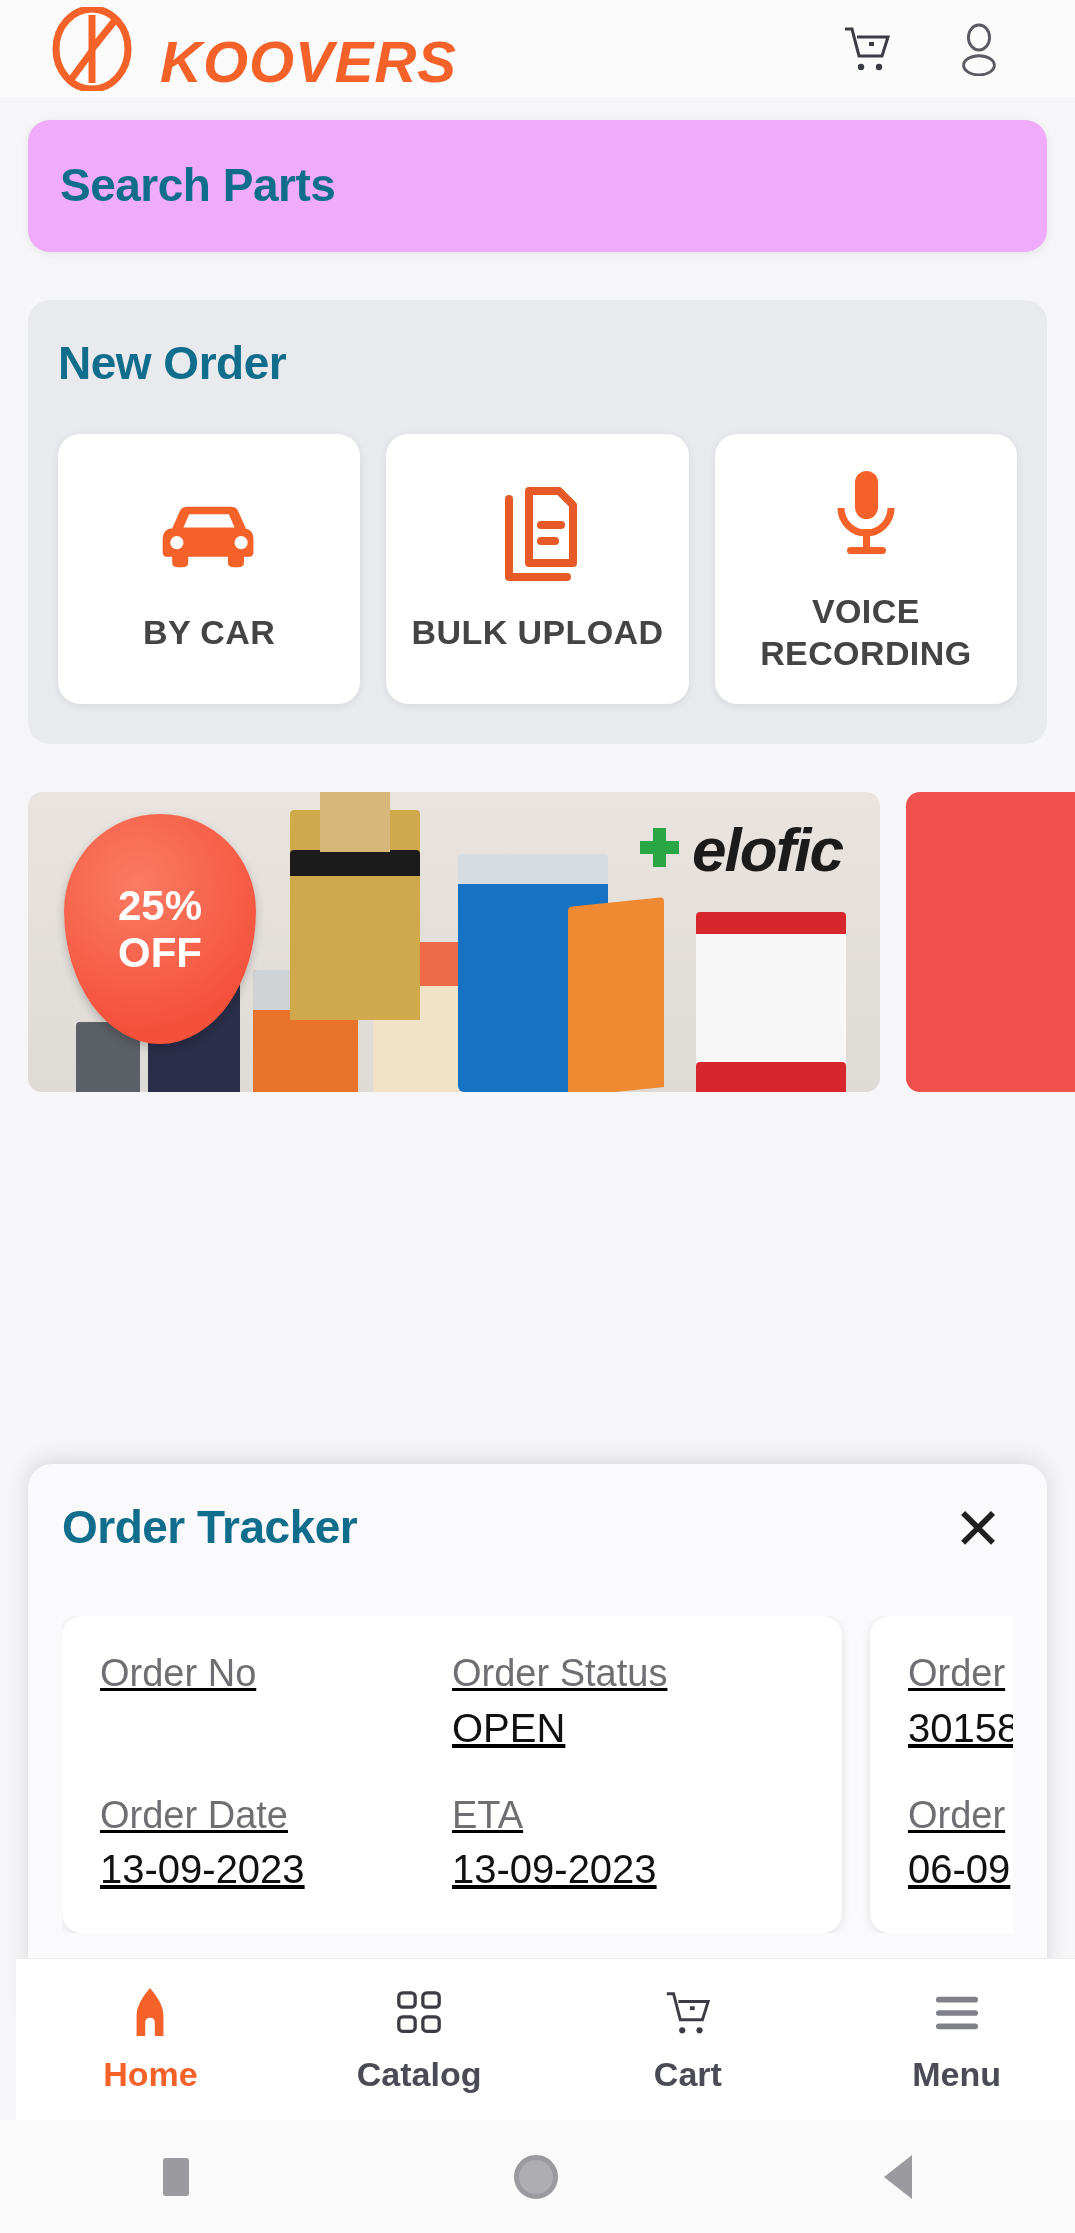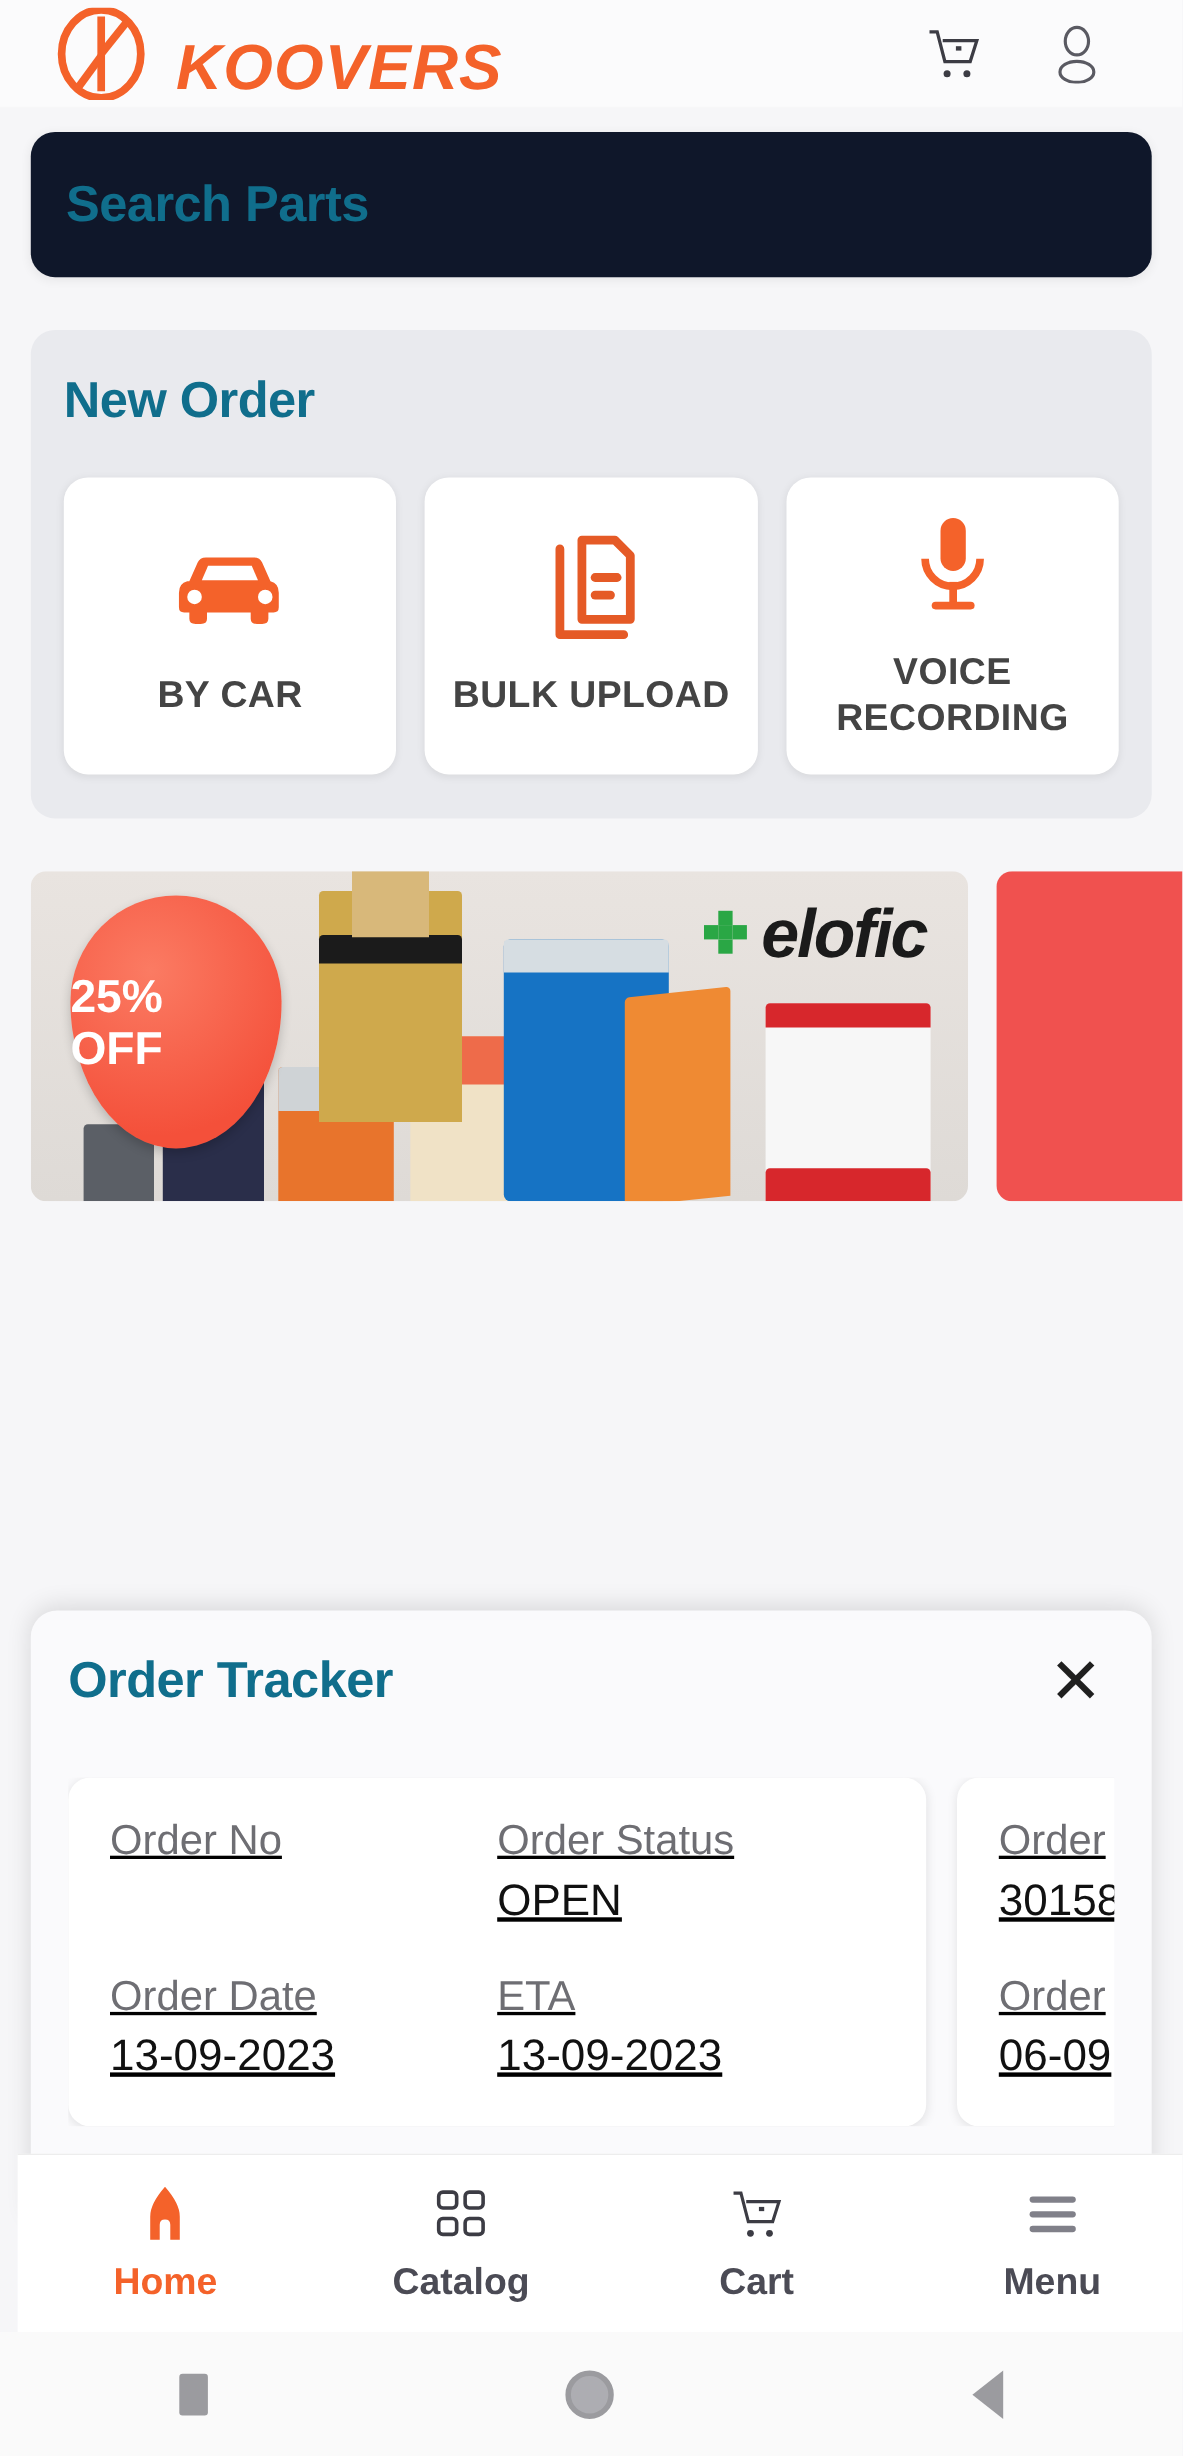--- a/index.html
+++ b/index.html
@@ -22,21 +22,21 @@
   .brand-mark { width:84px; height:84px; position:relative; }
   .brand-word {
     font-size:58px; font-weight:bold; color:#F4622A;
     letter-spacing:1px; line-height:1;
   }
   .header-icons { display:flex; align-items:center; gap:60px; padding-right:30px; }
   .hicon { width:52px; height:56px; display:flex; align-items:center; justify-content:center; }
 
   
   .card {
-    background:#0f172a; border-radius:22px;
+    background:#f0abfc; border-radius:22px;
     box-shadow:0 2px 10px rgba(0,0,0,0.07);
   }
   .section-title {
     color:#106E8C; font-size:46px; font-weight:bold; letter-spacing:-0.5px;
   }
 
   
   .search-card { margin:22px 28px 0 28px; padding:38px 32px 40px 32px; }
   .search-row { display:flex; align-items:center; gap:24px; margin-top:42px; }
   .search-input-wrap {
@@ -79,21 +79,21 @@
   }
   .banner {
     position:relative; width:852px; flex:none; border-radius:14px; overflow:hidden;
     background:linear-gradient(180deg,#e9e4e0 0%, #dedad6 100%);
   }
   .banner2 { width:260px; flex:none; border-radius:14px; background:#f0514f; }
   .badge {
     position:absolute; left:36px; top:22px; width:192px; height:230px;
     background:radial-gradient(circle at 38% 30%, #fb7b63 0%, #f4503a 75%);
     border-radius:50% 50% 50% 50% / 42% 42% 58% 58%;
-    display:flex; flex-direction:column; align-items:flex-start; justify-content:center;
+    display:flex; flex-direction:column; align-items:center; justify-content:center;
     color:#fff; font-size:42px; font-weight:bold; line-height:1.12; text-align:center;
     box-shadow:0 4px 10px rgba(0,0,0,0.2);
   }
   .elofic-logo {
     position:absolute; right:38px; top:22px;
     font-size:62px; font-weight:bold; color:#1b1b1b; font-style:italic; letter-spacing:-2px;
     display:flex; align-items:center; gap:10px;
   }
   .elofic-mark { width:44px; height:44px; position:relative; }
   .elofic-mark i {

